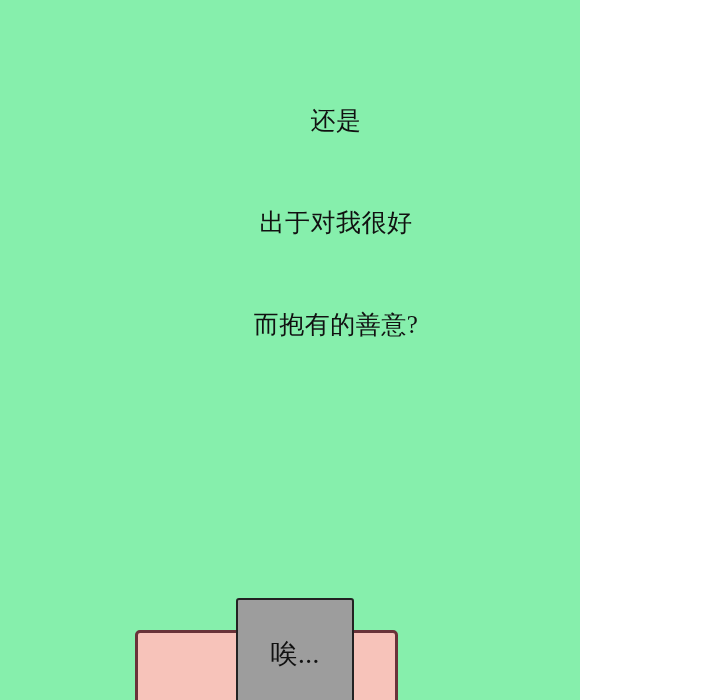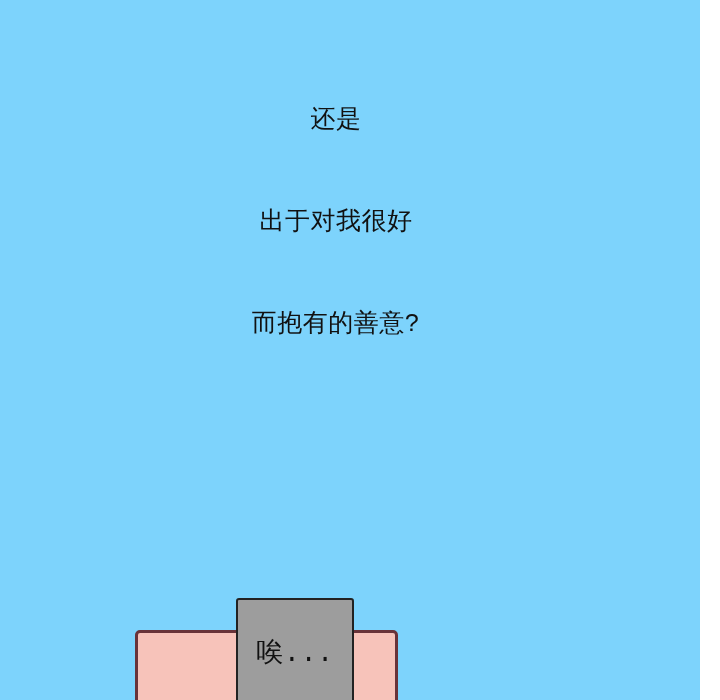--- a/index.html
+++ b/index.html
@@ -1,25 +1,25 @@
 <!DOCTYPE html>
 <html><head>
 <meta charset="utf-8">
 <style>
   html, body {
     margin: 0;
     padding: 0;
   }
   .page {
     position: relative;
-    width: 700px;
+    width: 580px;
     height: 700px;
-    background: #7dd3fc;
+    background: #86efac;
     overflow: hidden;
-    font-family: Liberation Mono, monospace;
+    font-family: Liberation Serif, serif;
   }
   
   .narration {
     position: absolute;
     top: 36px;
     left: -24px;
     width: 720px;
     text-align: center;
     font-size: 25px;
     line-height: 34px;

